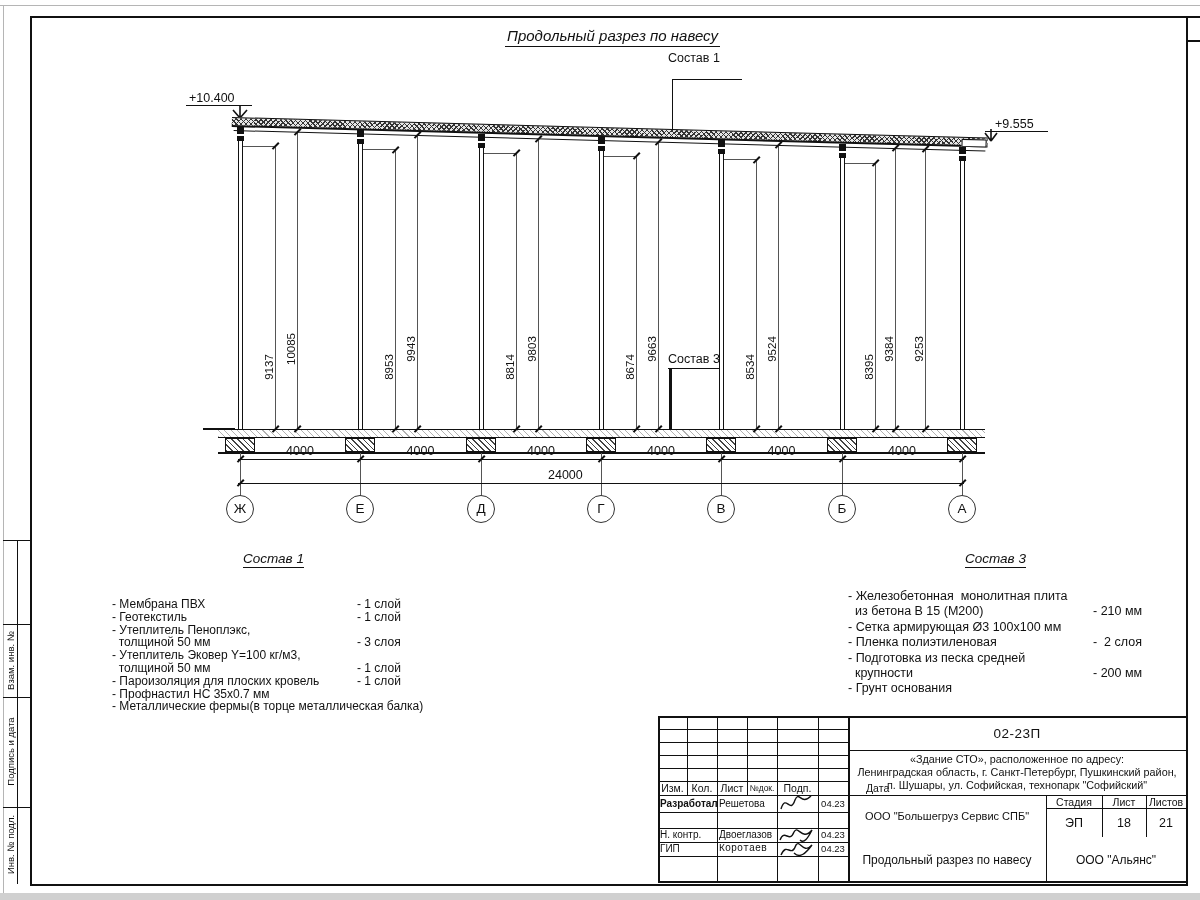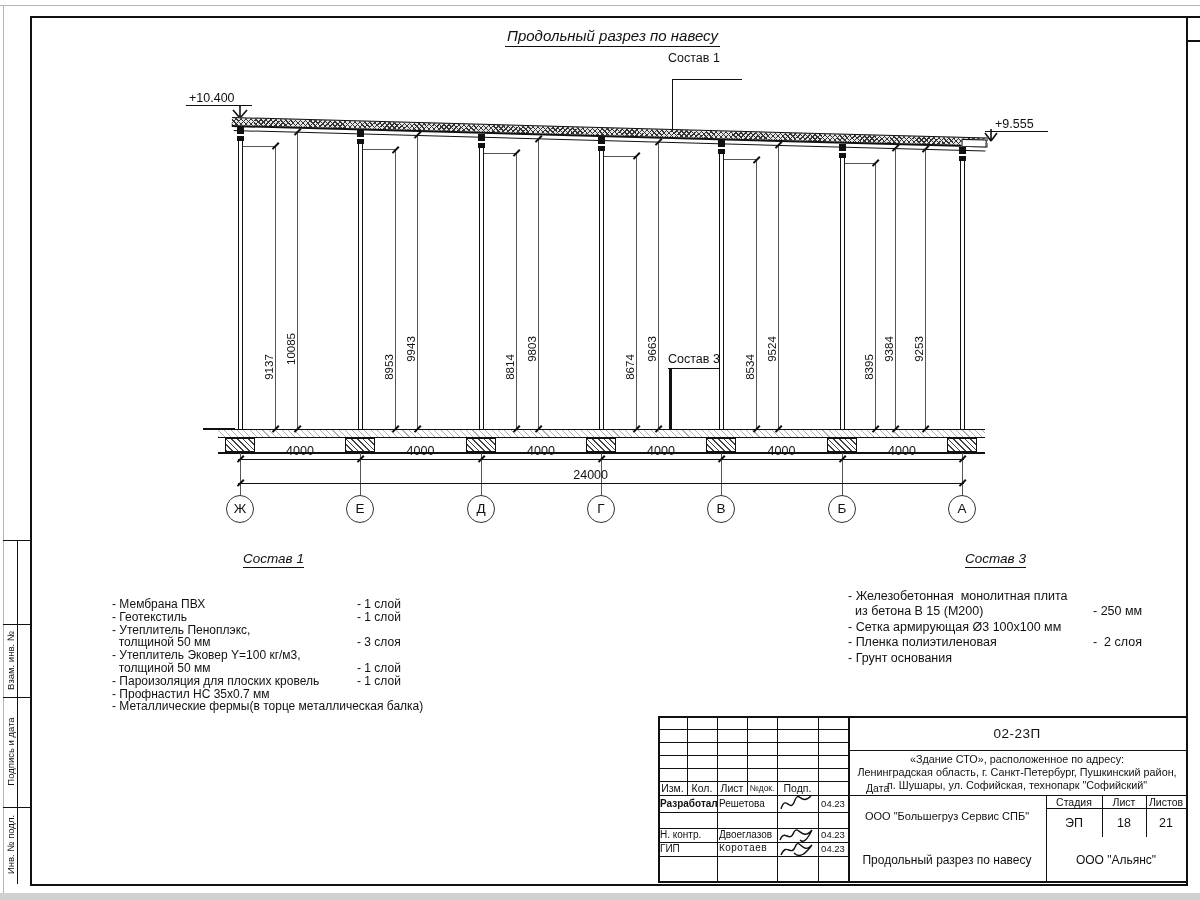--- a/index.html
+++ b/index.html
@@ -136,21 +136,21 @@
       <div style="position: absolute; left: 238px; top: 459px; width: 726px; height: 1px; background: rgb(17, 17, 17);"></div>
       <div style="position: absolute; left: 238px; top: 483px; width: 726px; height: 1px; background: rgb(17, 17, 17);"></div>
       <div style="position: absolute; left: 235.5px; top: 482.25px; width: 9px; height: 1.6px; background: rgb(17, 17, 17); transform: rotate(-45deg);"></div>
       <div style="position: absolute; left: 957.5px; top: 482.25px; width: 9px; height: 1.6px; background: rgb(17, 17, 17); transform: rotate(-45deg);"></div>
       <div style="position: absolute; left: 270px; top: 444px; width: 60px; text-align: center; font-size: 12.5px;">4000</div>
       <div style="position: absolute; left: 390.5px; top: 444px; width: 60px; text-align: center; font-size: 12.5px;">4000</div>
       <div style="position: absolute; left: 511px; top: 444px; width: 60px; text-align: center; font-size: 12.5px;">4000</div>
       <div style="position: absolute; left: 631px; top: 444px; width: 60px; text-align: center; font-size: 12.5px;">4000</div>
       <div style="position: absolute; left: 751.5px; top: 444px; width: 60px; text-align: center; font-size: 12.5px;">4000</div>
       <div style="position: absolute; left: 872px; top: 444px; width: 60px; text-align: center; font-size: 12.5px;">4000</div>
-      <div style="position: absolute; left: 548px; top: 468px; width: 60px; text-align: right; font-size: 12.5px;">24000</div>
+      <div style="position: absolute; left: 548px; top: 468px; width: 60px; text-align: left; font-size: 12.5px;">24000</div>
       <div style="position: absolute; left: 243px; top: 146.218px; width: 32px; height: 1px; background: rgb(85, 85, 85);"></div>
       <div style="position: absolute; left: 275px; top: 146.218px; width: 1px; height: 282.782px; background: rgb(85, 85, 85);"></div>
       <div style="position: absolute; left: 270.5px; top: 145.468px; width: 9px; height: 1.6px; background: rgb(17, 17, 17); transform: rotate(-45deg);"></div>
       <div style="position: absolute; left: 270.5px; top: 428.25px; width: 9px; height: 1.6px; background: rgb(17, 17, 17); transform: rotate(-45deg);"></div>
       <div style="position: absolute; left: 239px; top: 360px; width: 60px; height: 14px; line-height: 14px; text-align: center; font-size: 11.5px; transform: rotate(-90deg);">9137</div>
       <div style="position: absolute; left: 297px; top: 131.769px; width: 1px; height: 297.231px; background: rgb(85, 85, 85);"></div>
       <div style="position: absolute; left: 292.5px; top: 131.019px; width: 9px; height: 1.6px; background: rgb(17, 17, 17); transform: rotate(-45deg);"></div>
       <div style="position: absolute; left: 292.5px; top: 428.25px; width: 9px; height: 1.6px; background: rgb(17, 17, 17); transform: rotate(-45deg);"></div>
       <div style="position: absolute; left: 261px; top: 342px; width: 60px; height: 14px; line-height: 14px; text-align: center; font-size: 11.5px; transform: rotate(-90deg);">10085</div>
       <div style="position: absolute; left: 363px; top: 149.484px; width: 32px; height: 1px; background: rgb(85, 85, 85);"></div>
@@ -213,23 +213,25 @@
       <div class="comp-row"><span>- Утеплитель Эковер Y=100 кг/м3,
   толщиной 50 мм</span><span class="comp-qty" style="left: 245px;">- 1 слой</span></div>
       <div class="comp-row"><span>- Пароизоляция для плоских кровель</span><span class="comp-qty" style="left: 245px;">- 1 слой</span></div>
       <div class="comp-row"><span>- Профнастил НС 35х0.7 мм</span></div>
       <div class="comp-row"><span>- Металлические фермы(в торце металлическая балка)</span></div>
     </div>
 
   <div class="comp-head" style="left:965px;top:551px;">Состав 3</div>
   <div id="comp3-list" class="comp-list" style="left:848px;top:589px;width:340px;line-height:15.4px;font-size:12.5px;">
       <div class="comp-row"><span>- Железобетонная  монолитная плита
-  из бетона В 15 (М200)</span><span class="comp-qty" style="left: 245px;">- 250 мм</span></div>
+  из бетона В 15 (М200)</span><span class="comp-qty" style="left: 245px;">- 210 мм</span></div>
       <div class="comp-row"><span>- Сетка армирующая Ø3 100х100 мм</span></div>
       <div class="comp-row"><span>- Пленка полиэтиленовая</span><span class="comp-qty" style="left: 245px;">-  2 слоя</span></div>
+      <div class="comp-row"><span>- Подготовка из песка средней
+  крупности</span><span class="comp-qty" style="left: 245px;">- 200 мм</span></div>
       <div class="comp-row"><span>- Грунт основания</span></div>
     </div>
 
   <div id="titleblock" class="abs" style="left:0;top:0;">
     <div class="tb-cell" style="left:848px;top:716px;width:338px;height:34px;font-size:13.5px;letter-spacing:.5px;">02-23П</div>
     <div class="tb-cell" style="left:850px;top:750px;width:334px;height:45px;font-size:10.8px;line-height:1.22;white-space:pre-line;">«Здание СТО», расположенное по адресу:
 Ленинградская область, г. Санкт-Петербург, Пушкинский район,
 п. Шушары, ул. Софийская, технопарк "Софийский"</div>
     <div class="tb-cell" style="left:848px;top:795px;width:198px;height:42px;font-size:11px;">ООО "Большегруз Сервис СПБ"</div>
     <div class="tb-cell" style="left:848px;top:837px;width:198px;height:46px;font-size:12px;">Продольный разрез по навесу</div>

